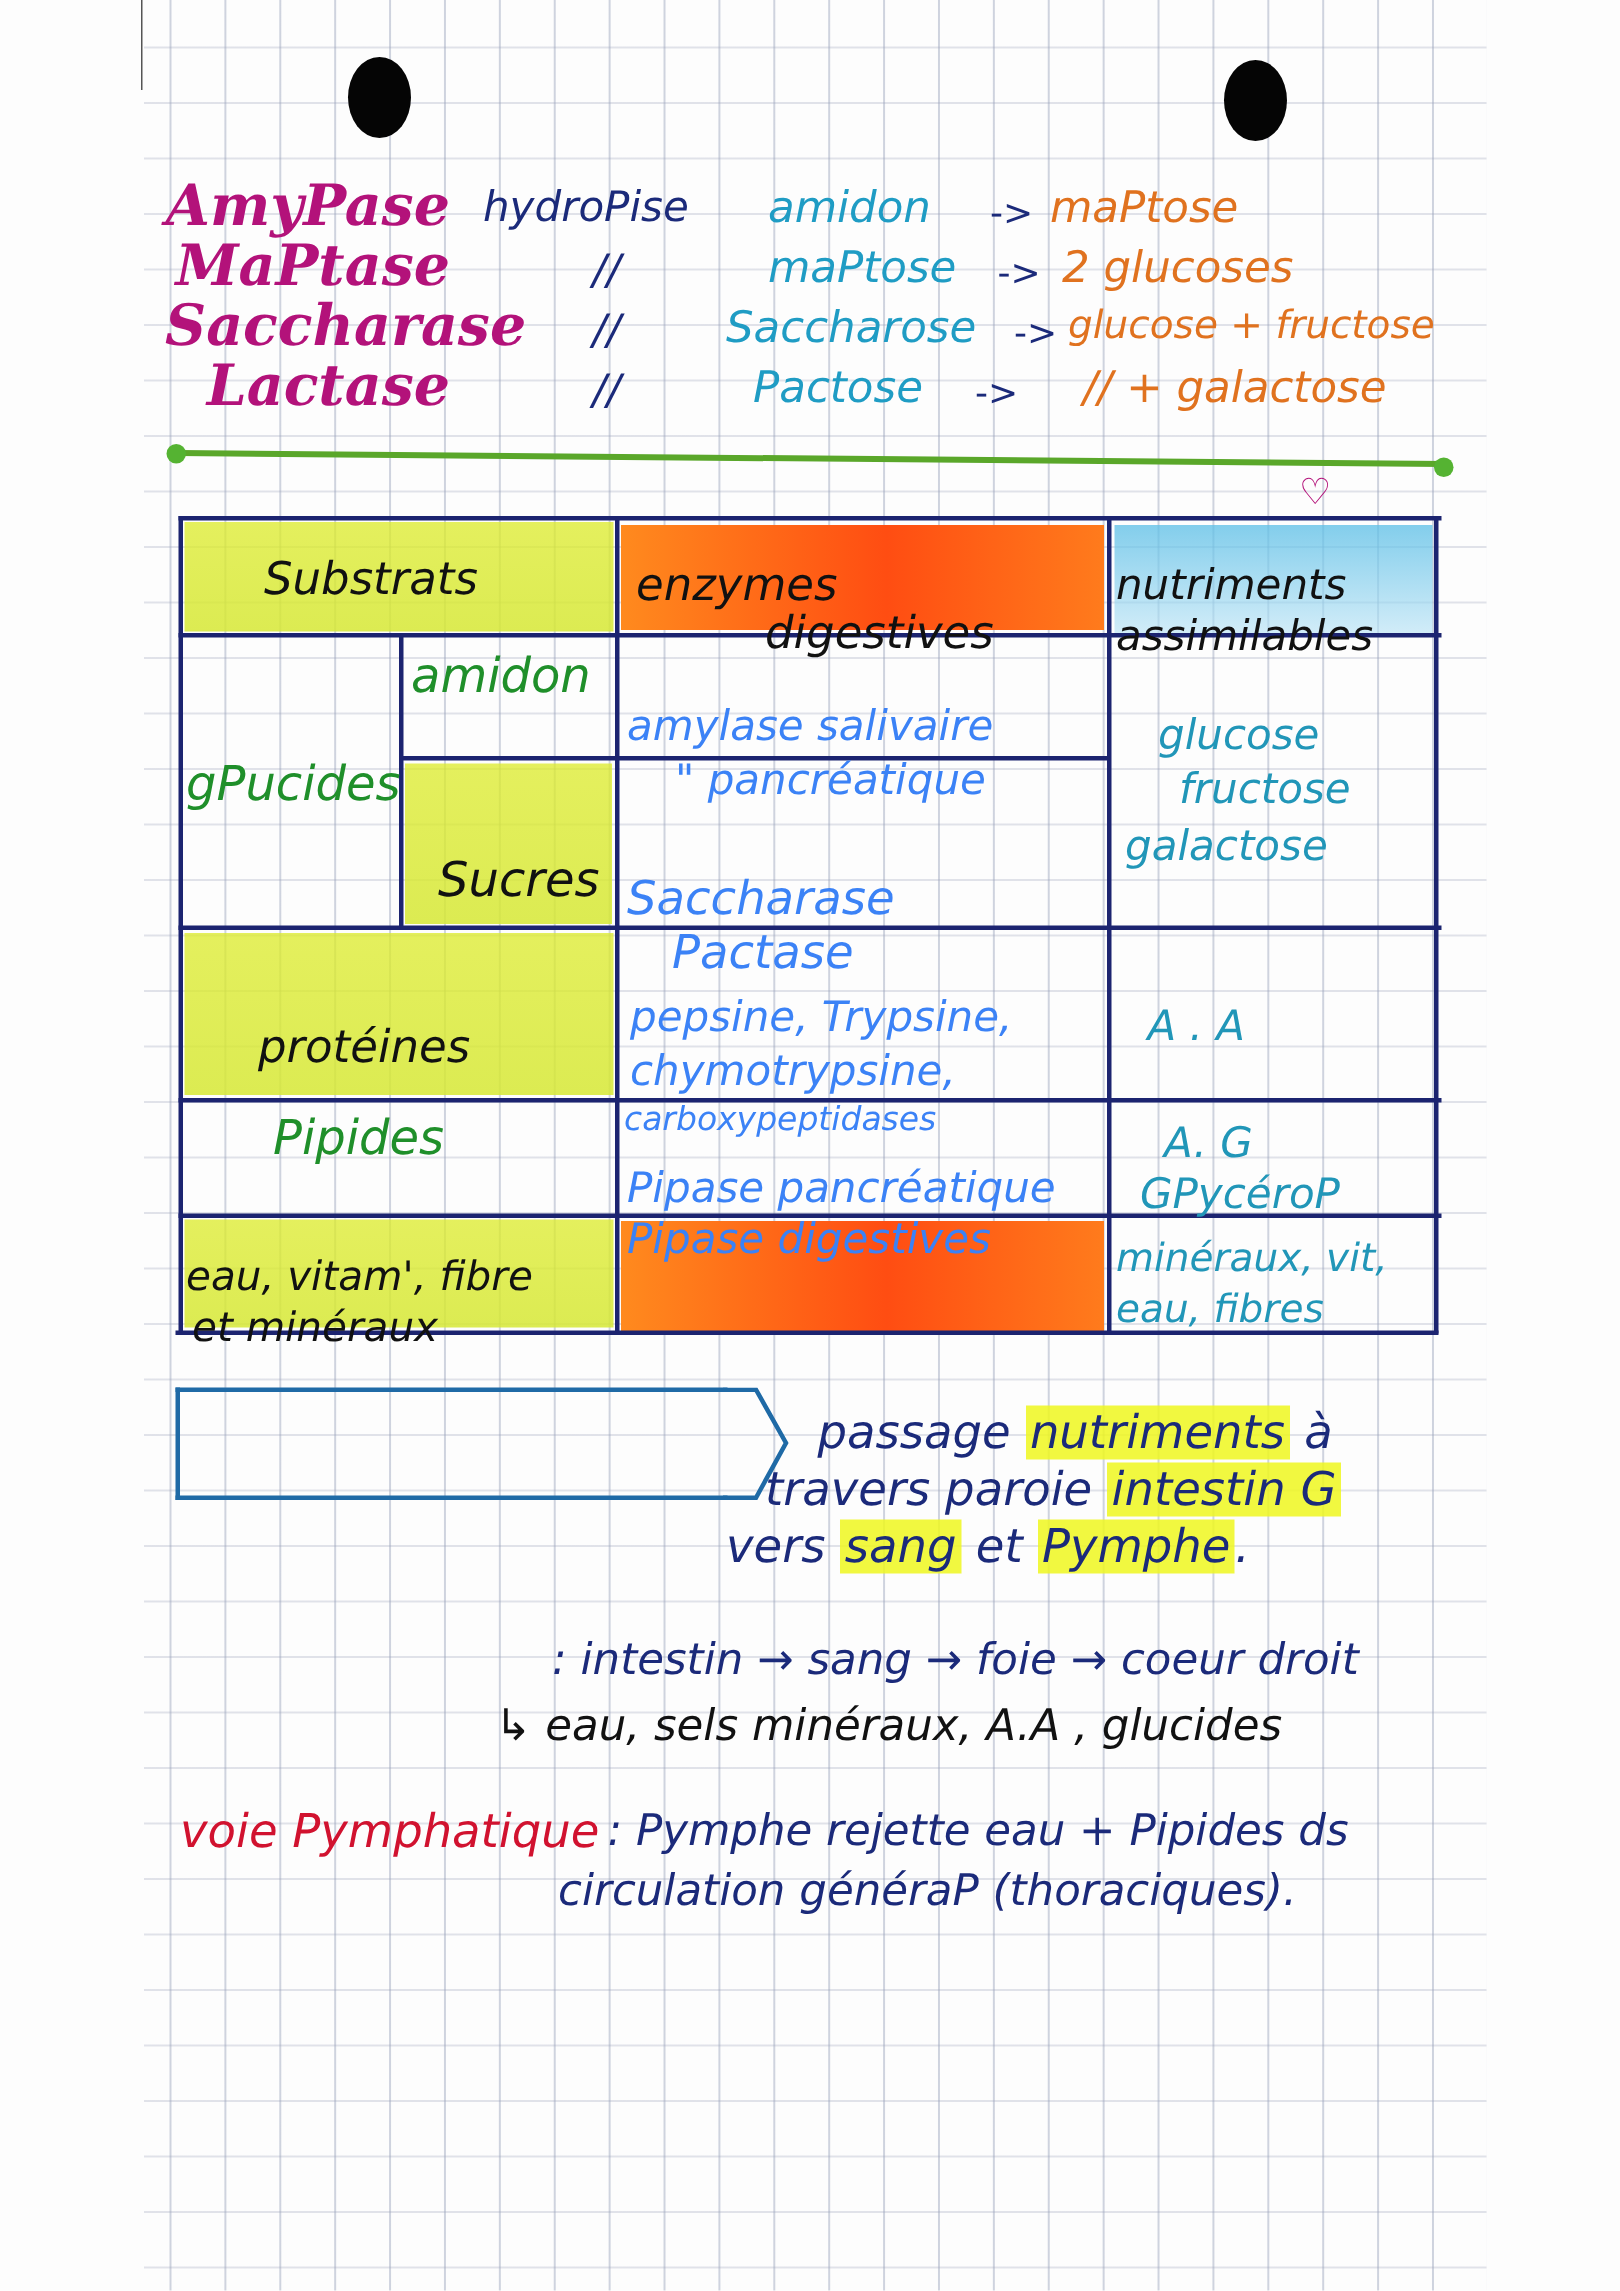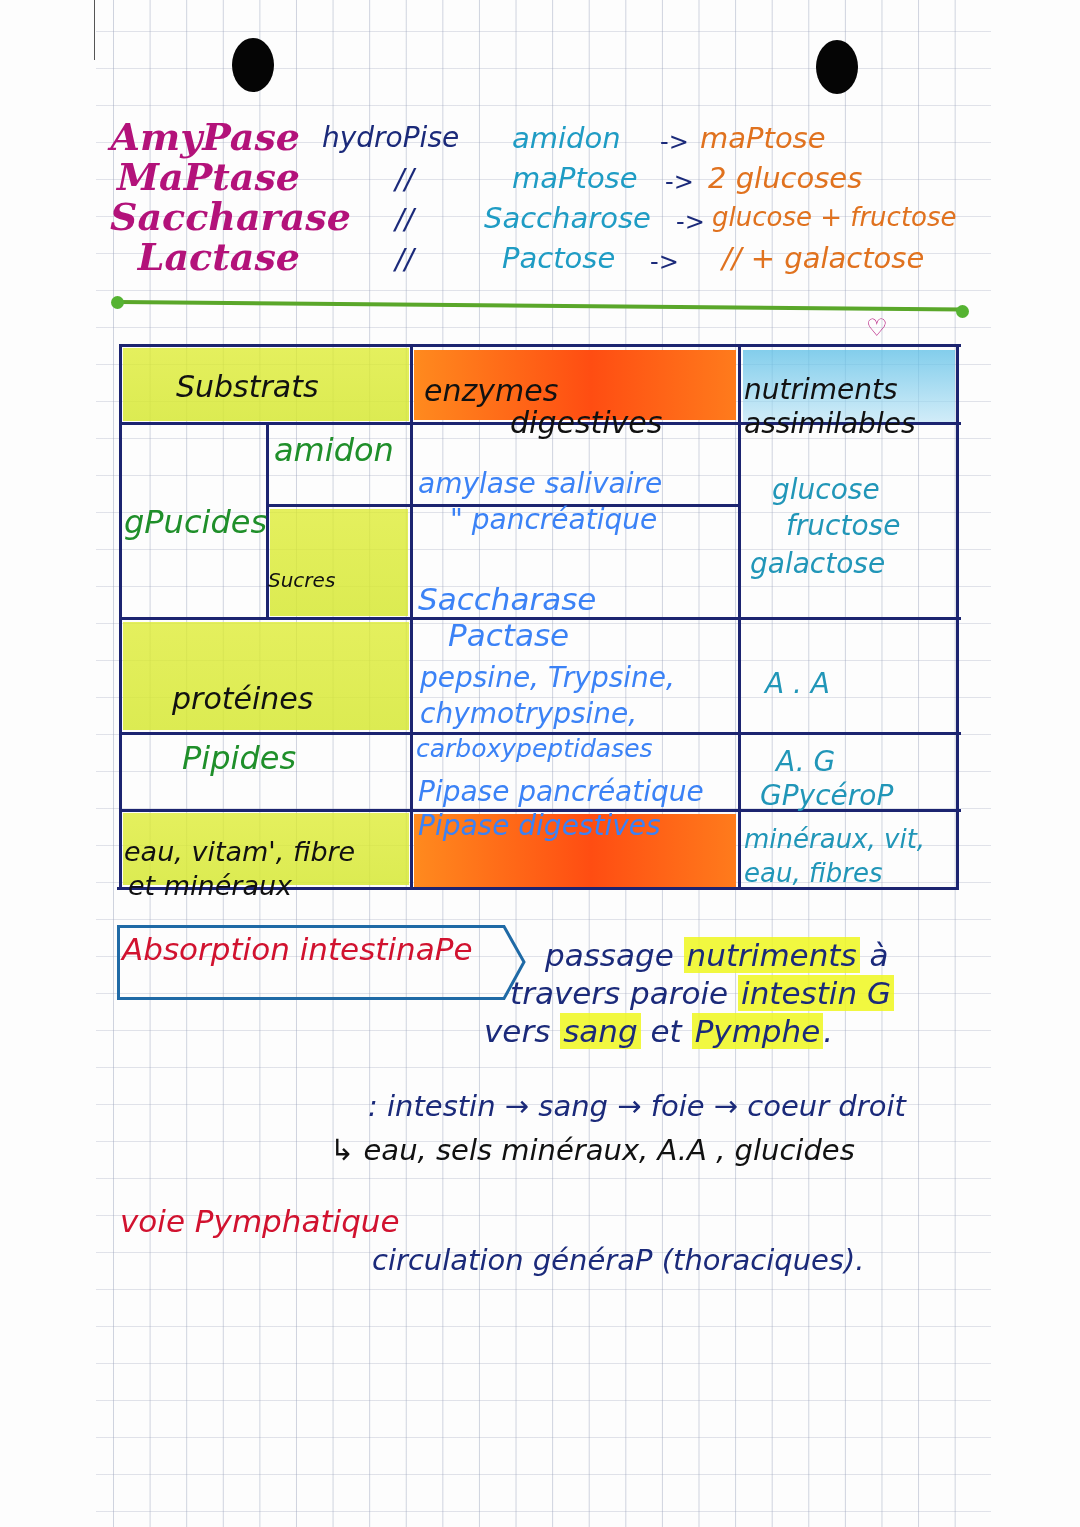--- a/index.html
+++ b/index.html
@@ -119,50 +119,49 @@
     <div class="hw t-black" style="left:176px;top:356px;">Substrats</div>
     <div class="hw t-black" style="left:424px;top:360px;">enzymes</div>
     <div class="hw t-black" style="left:510px;top:392px;">digestives</div>
     <div class="hw t-black" style="left:744px;top:360px;font-size:28px;">nutriments</div>
     <div class="hw t-black" style="left:744px;top:394px;font-size:28px;">assimilables</div>
 
     <div class="hw t-green" style="left:124px;top:506px;">gPucides</div>
     <div class="hw t-green" style="left:274px;top:434px;">amidon</div>
     <div class="hw t-orange" style="left:418px;top:438px;">amylase salivaire</div>
     <div class="hw t-orange" style="left:450px;top:474px;">"     pancréatique</div>
-    <div class="hw t-black" style="left:268px;top:554px;font-size:20px;">Sucres</div>
+    <div class="hw t-black" style="left:292px;top:554px;font-size:32px;">Sucres</div>
     <div class="hw t-orange" style="left:418px;top:552px;font-size:31px;">Saccharase</div>
     <div class="hw t-orange" style="left:448px;top:588px;font-size:31px;">Pactase</div>
     <div class="hw t-blue" style="left:772px;top:476px;">glucose</div>
     <div class="hw t-blue" style="left:786px;top:512px;">fructose</div>
     <div class="hw t-blue" style="left:750px;top:550px;">galactose</div>
 
     <div class="hw t-black" style="left:172px;top:668px;">protéines</div>
     <div class="hw t-orange" style="left:420px;top:632px;">pepsine, Trypsine,</div>
     <div class="hw t-orange" style="left:420px;top:668px;">chymotrypsine,</div>
-    <div class="hw t-orange" style="left:416px;top:704px;font-size:25px;">carboxypeptidases</div>
+    <div class="hw t-orange" style="left:416px;top:704px;font-size:22px;">carboxypeptidases</div>
     <div class="hw t-blue" style="left:765px;top:670px;">A . A</div>
 
     <div class="hw t-green" style="left:182px;top:742px;">Pipides</div>
     <div class="hw t-orange" style="left:418px;top:746px;">Pipase pancréatique</div>
     <div class="hw t-orange" style="left:418px;top:780px;">Pipase digestives</div>
     <div class="hw t-blue" style="left:776px;top:748px;">A. G</div>
     <div class="hw t-blue" style="left:760px;top:782px;">GPycéroP</div>
 
     <div class="hw t-black" style="left:124px;top:822px;font-size:27px;">eau, vitam', fibre</div>
     <div class="hw t-black" style="left:128px;top:856px;font-size:27px;">et minéraux</div>
     <div class="hw t-blue" style="left:744px;top:826px;font-size:26px;">minéraux, vit,</div>
     <div class="hw t-blue" style="left:744px;top:860px;font-size:26px;">eau, fibres</div>
   </div>
 
   <div class="absorb-box"></div>
   <svg class="absorb-arrow" viewBox="0 0 48 75">
     <polyline points="4,1.5 26,1.5 46,37 26,73.5 4,73.5" fill="none" stroke="#1f6aa6" stroke-width="3"></polyline>
   </svg>
-  <div class="hw t-red" style="left:122px;top:934px;">Absorption intestinaPe</div>
 
   <div class="hw t-navy" style="left:545px;top:940px;">
     <span>passage</span>
     <span class="mark">nutriments</span>
     <span>à</span>
   </div>
   <div class="hw t-navy" style="left:510px;top:978px;">
     <span>travers</span>
     <span>paroie</span>
     <span class="mark">intestin G</span>
@@ -171,14 +170,15 @@
     <span>vers</span>
     <span class="mark">sang</span>
     <span>et</span>
     <span class="mark">Pymphe</span><span>.</span>
   </div>
 
   <div class="hw" style="left:330px;top:1136px;font-size:29px;color:#111;font-style:italic;">↳ eau, sels minéraux, A.A , glucides</div>
   <div class="hw t-navy" style="left:368px;top:1092px;font-size:29px;">: intestin → sang → foie → coeur droit</div>
 
   <div class="hw t-red" style="left:120px;top:1206px;">voie Pymphatique</div>
+  <div class="hw t-navy" style="left:405px;top:1206px;font-size:29px;">: Pymphe rejette eau + Pipides ds</div>
   <div class="hw t-navy" style="left:372px;top:1246px;font-size:29px;">circulation généraP (thoraciques).</div>
 </div>
 
 </body></html>

